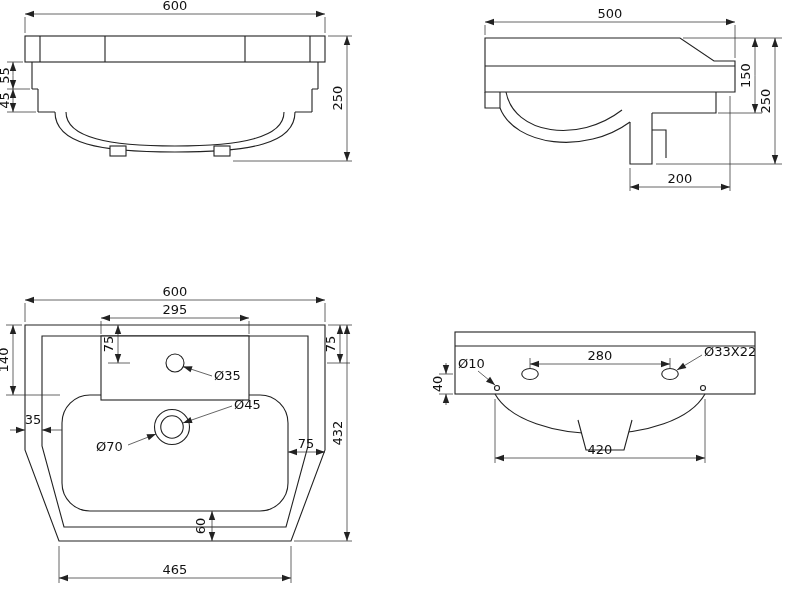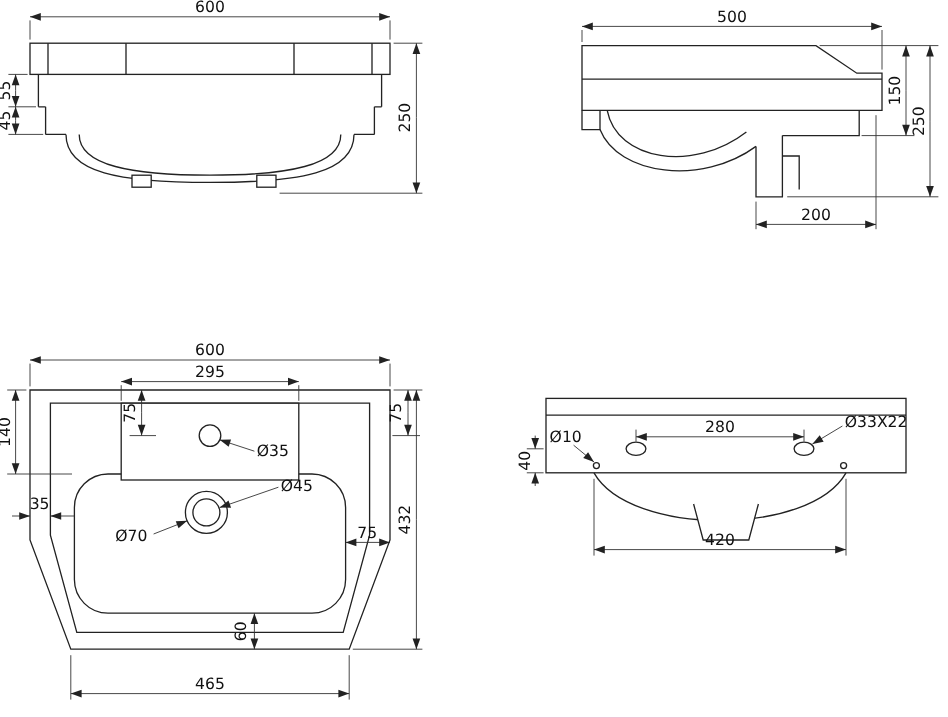--- a/index.html
+++ b/index.html
@@ -1,16 +1,16 @@
 <!DOCTYPE html>
 <html><head>
 <meta charset="utf-8">
 <style>
   html,body{margin:0;padding:0;background:#fff;}
-  .stage{width:790px;height:598px;background:#be185d;overflow:hidden;}
+  .stage{width:790px;height:598px;background:#7dd3fc;overflow:hidden;}
   svg{display:block;}
   .p{stroke:#222;stroke-width:1.1;fill:none;stroke-linejoin:miter;stroke-linecap:butt;}
   .w{stroke:#222;stroke-width:1.1;fill:#fff;stroke-linejoin:miter;}
   .d{stroke:#333;stroke-width:0.75;fill:none;}
   .dt{font-family:"DejaVu Sans", "Liberation Sans", sans-serif;font-size:13px;fill:#111;}
 </style>
 </head>
 <body>
 
 <div class="stage">

